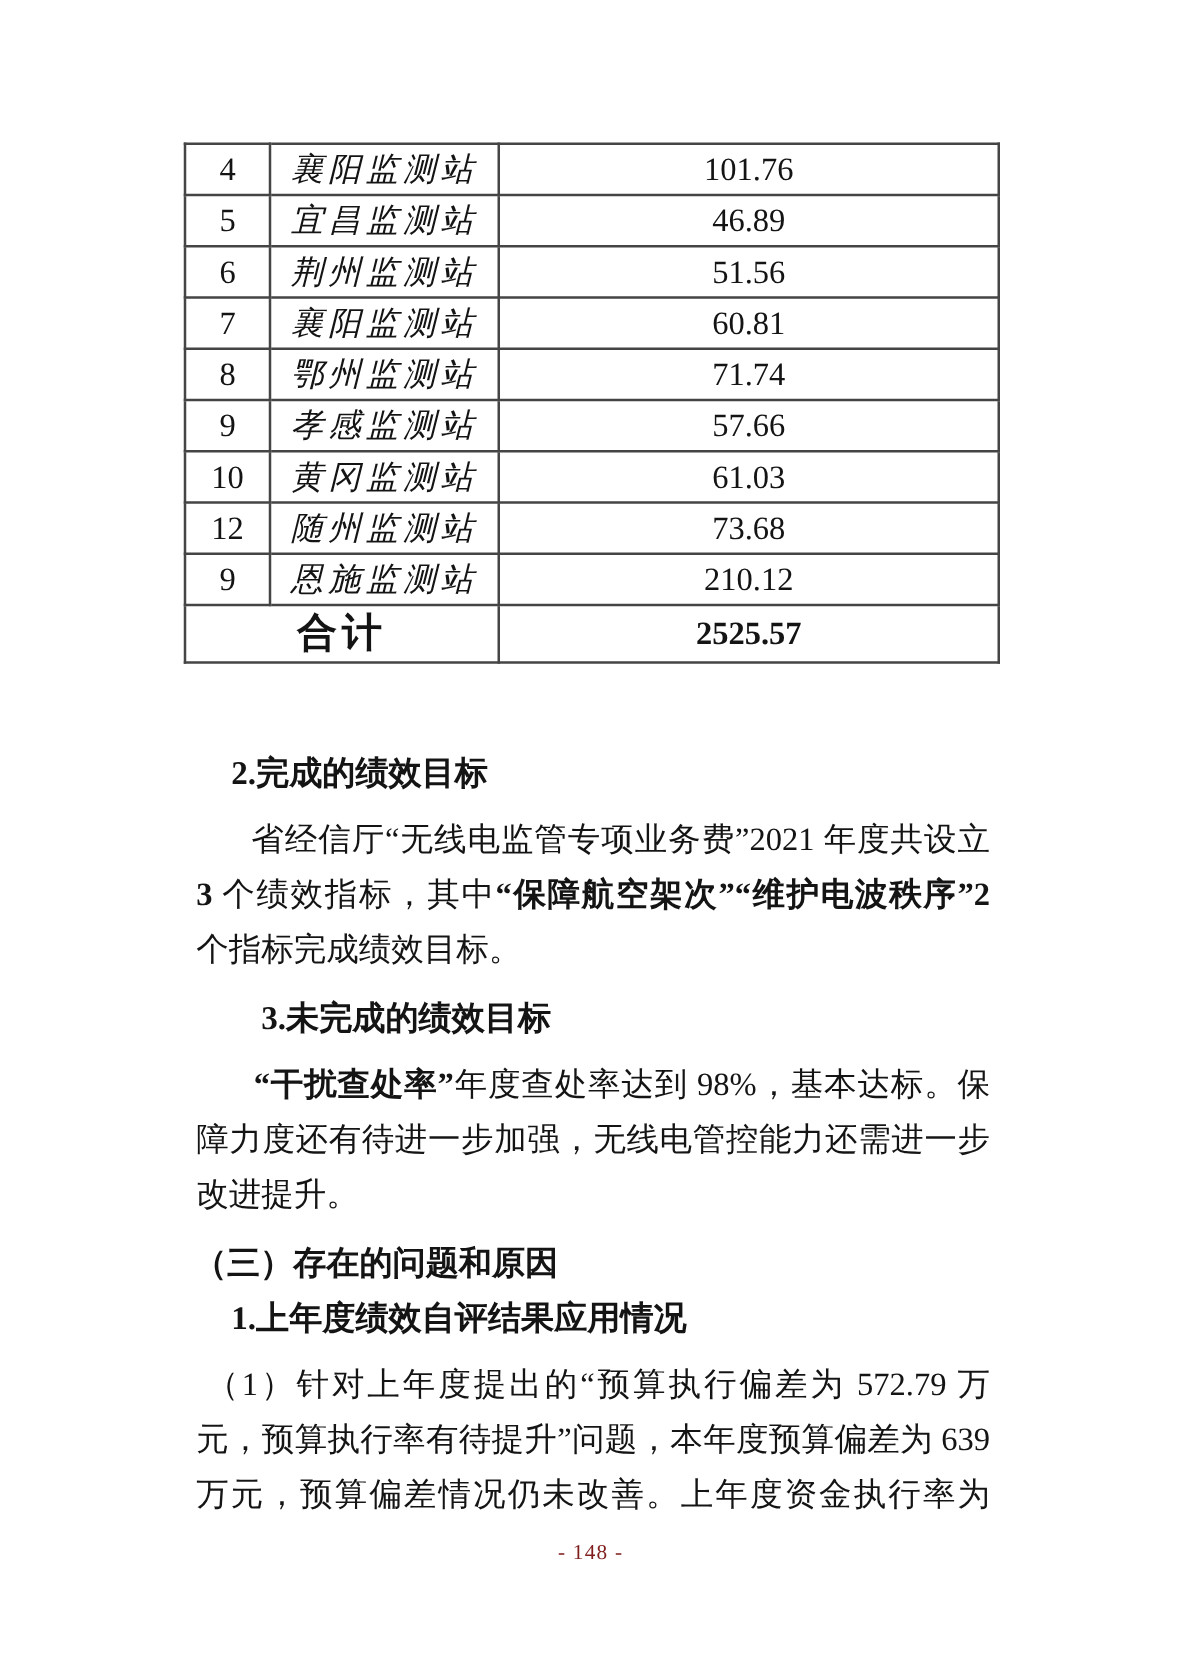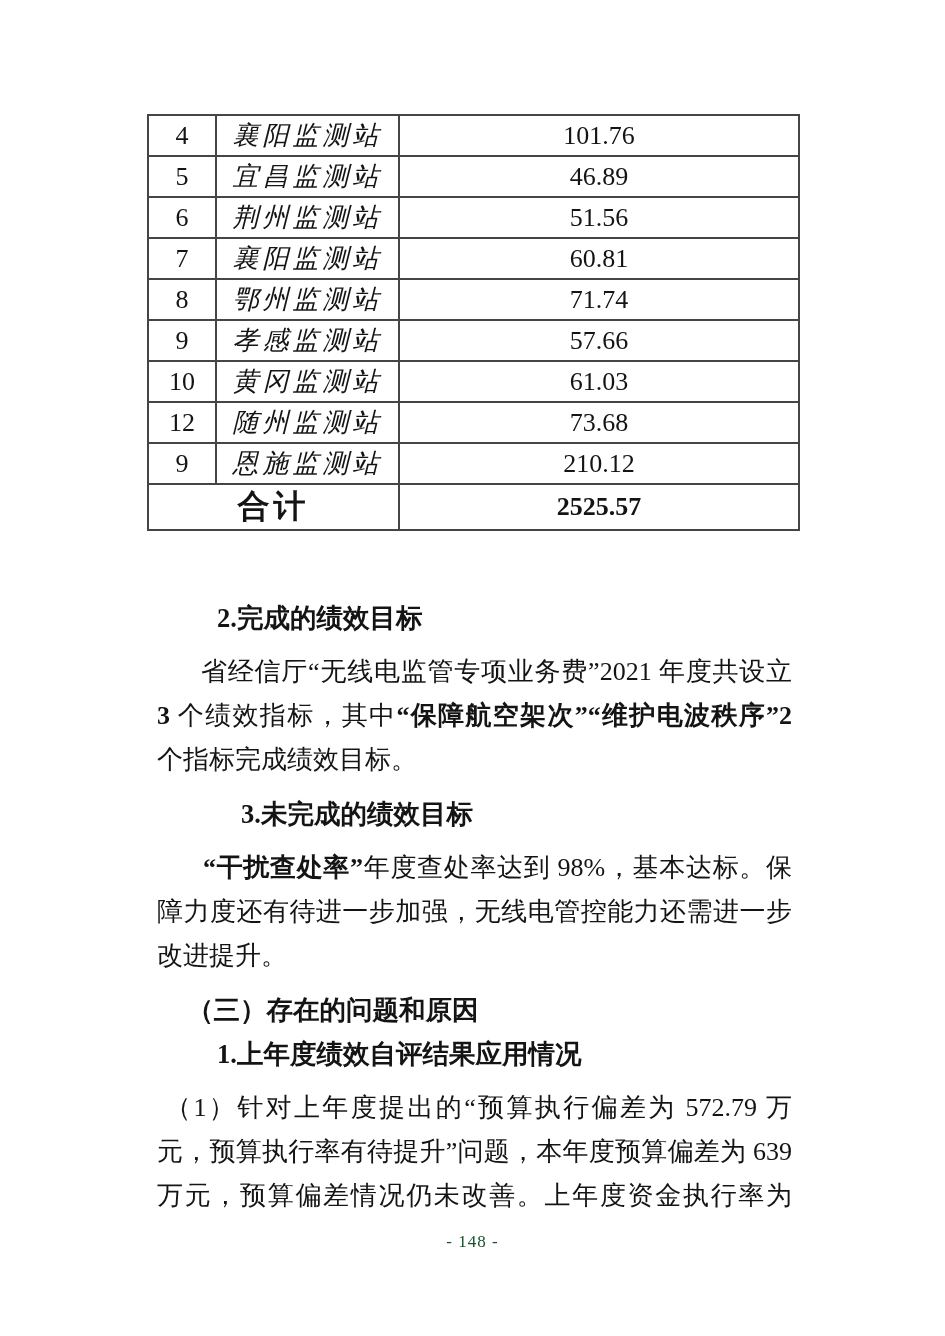--- a/index.html
+++ b/index.html
@@ -42,21 +42,20 @@
     width:655px;
     font-size:26px;
     line-height:44px;
   }
   .sec-heading{
     font-weight:bold;
     height:44px;
     white-space:nowrap;
     overflow:hidden;
     font-size:26.5px;
-    margin-left:32px;
   }
   .ind-38{padding-left:38px;}
   .ind-62{padding-left:62px;}
   .ind-8{padding-left:8px;}
   p.body-para{
     margin:10px;
     text-align:justify;
     height:132px;
     overflow:hidden;
   }
@@ -66,21 +65,21 @@
   .b{font-weight:bold;}
 
   
   .page-footer{
     position:absolute;
     left:0;top:1232px;
     width:945px;
     text-align:center;
     font-size:17px;
     letter-spacing:1px;
-    color:#14532d;
+    color:#7f1d1d;
   }
 </style>
 </head>
 <body>
 
 <table class="station-table">
   <colgroup>
     <col style="width:68px">
     <col style="width:183px">
     <col style="width:400px">

